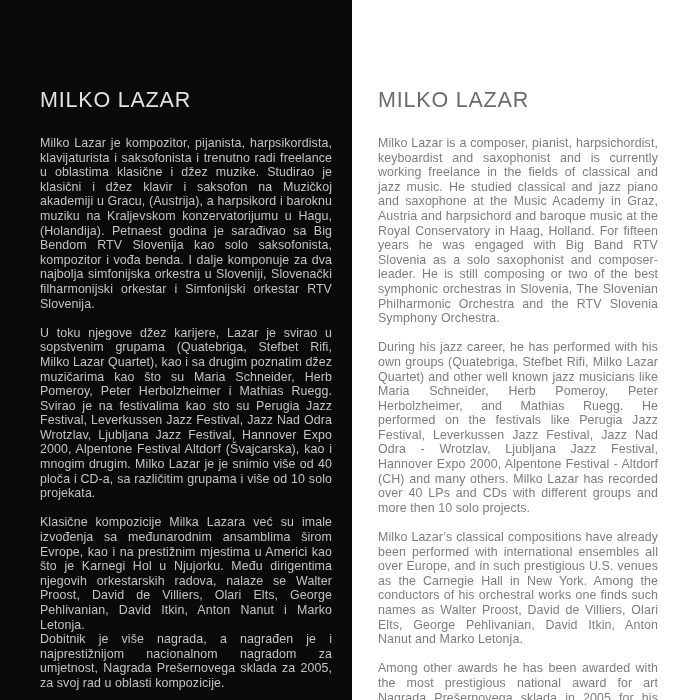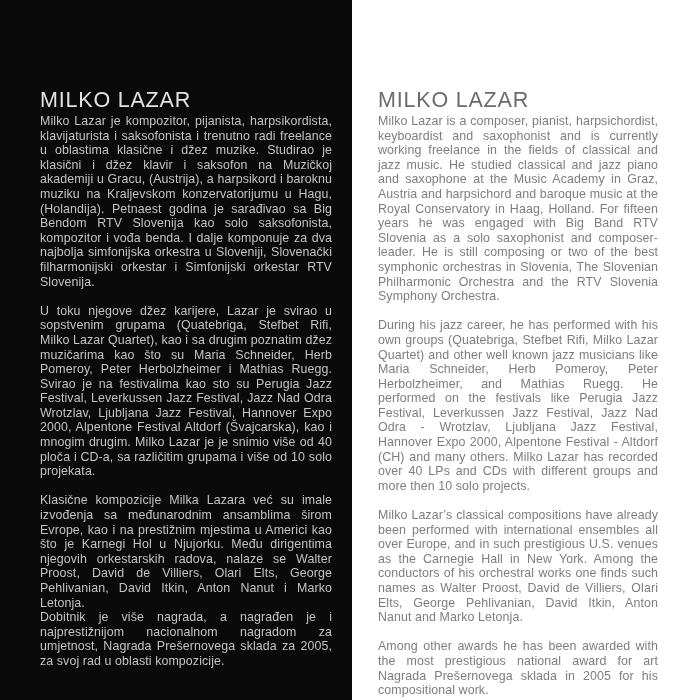--- a/index.html
+++ b/index.html
@@ -44,21 +44,21 @@
   .page-left .title {
     left: 40px;
     color: var(--left-title, #e2e2e2);
   }
   .page-right .title {
     left: 26px;
     color: var(--right-title, #6b6b6b);
   }
   .body {
     position: absolute;
-    top: 114px;
+    top: 136px;
     text-align: justify;
     font-size: 12.4px;
     line-height: 14.6px;
     letter-spacing: 0.1px;
   }
   .body-left {
     left: 40px;
     width: 292px;
     color: var(--left-text, #c3c3c3);
   }

